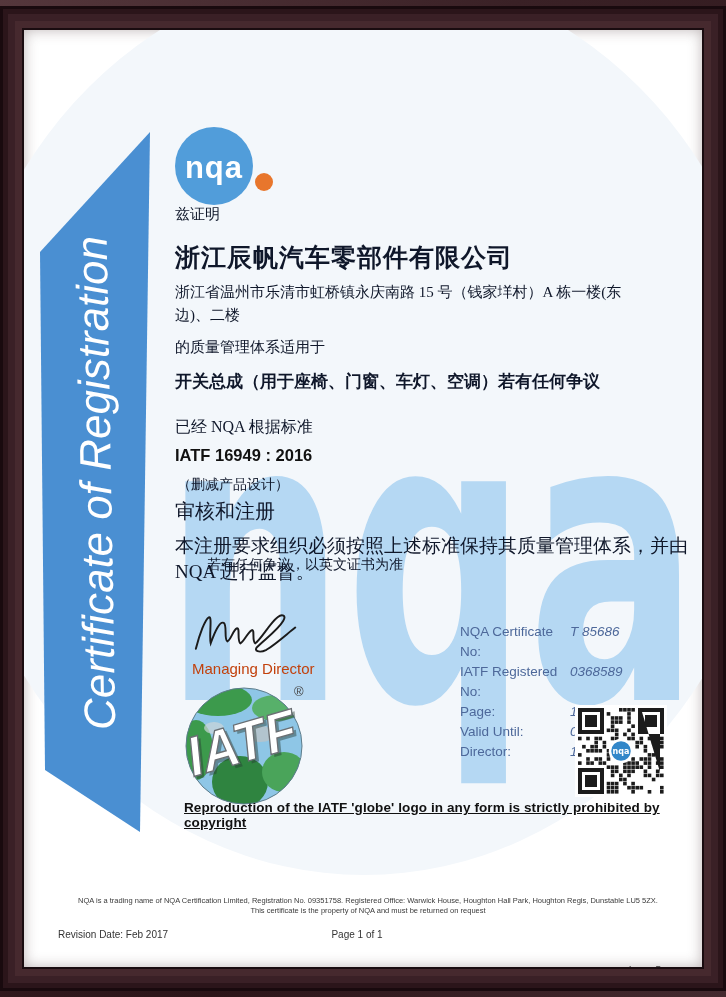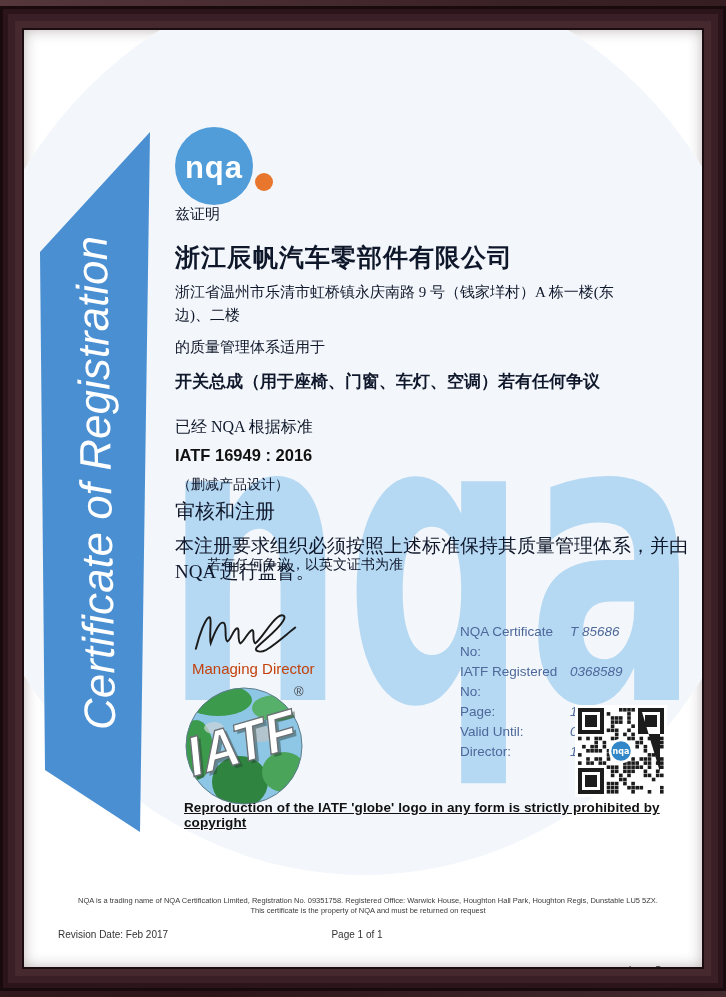--- a/index.html
+++ b/index.html
@@ -103,21 +103,21 @@
     </div>
 
     <div class="nqa-circle">
       <span>nqa</span>
     </div>
     <div class="nqa-dot"></div>
 
     <div class="layer zh t-intro">兹证明</div>
     <div class="layer zh t-company">浙江辰帆汽车零部件有限公司</div>
     <div class="layer zh t-address">
-      <div>浙江省温州市乐清市虹桥镇永庆南路 9 号（钱家垟村）A 栋一楼(东</div>
+      <div>浙江省温州市乐清市虹桥镇永庆南路 15 号（钱家垟村）A 栋一楼(东</div>
       <div>边)、二楼</div>
     </div>
     <div class="layer zh t-scope-intro">的质量管理体系适用于</div>
     <div class="layer zh t-scope">开关总成（用于座椅、门窗、车灯、空调）若有任何争议</div>
     <div class="layer zh t-std-intro">已经 NQA 根据标准</div>
     <div class="layer t-standard">IATF 16949 : 2016</div>
     <div class="layer zh t-exclusion">（删减产品设计）</div>
     <div class="layer zh t-action">审核和注册</div>
     <div class="layer zh t-clause1">本注册要求组织必须按照上述标准保持其质量管理体系，并由 NQA 进行监督。</div>
     <div class="layer zh t-clause2">若有任何争议，以英文证书为准</div>

